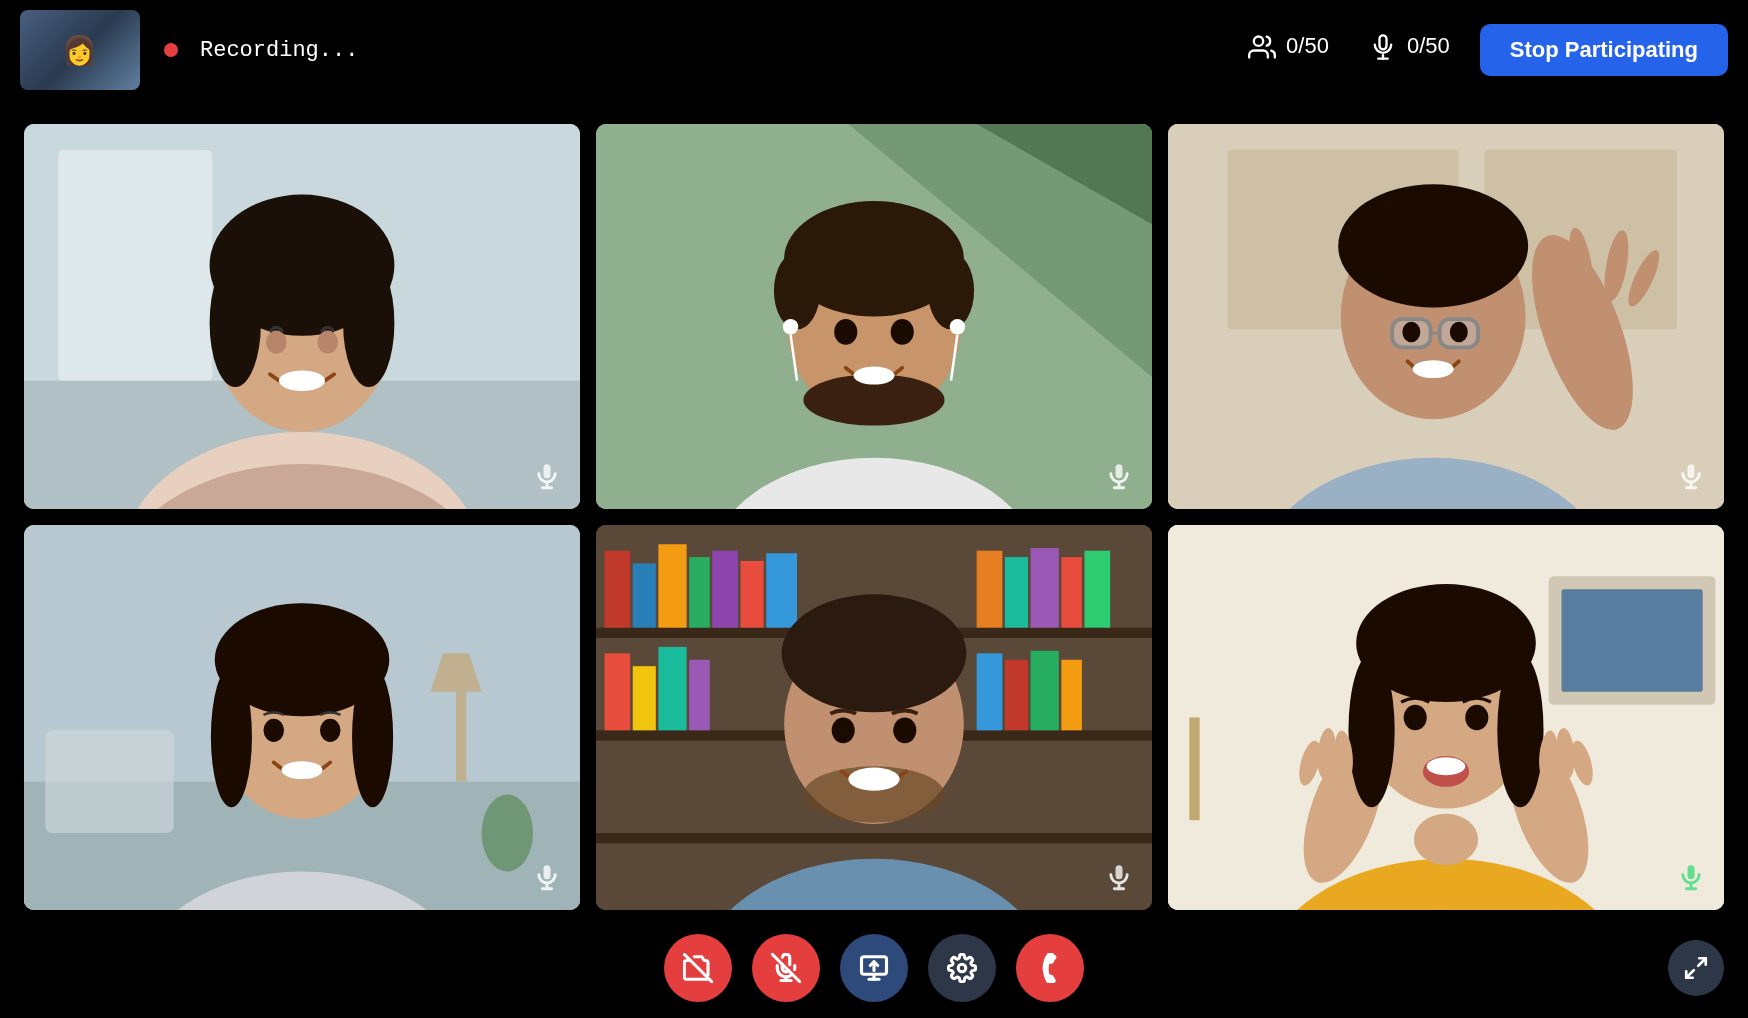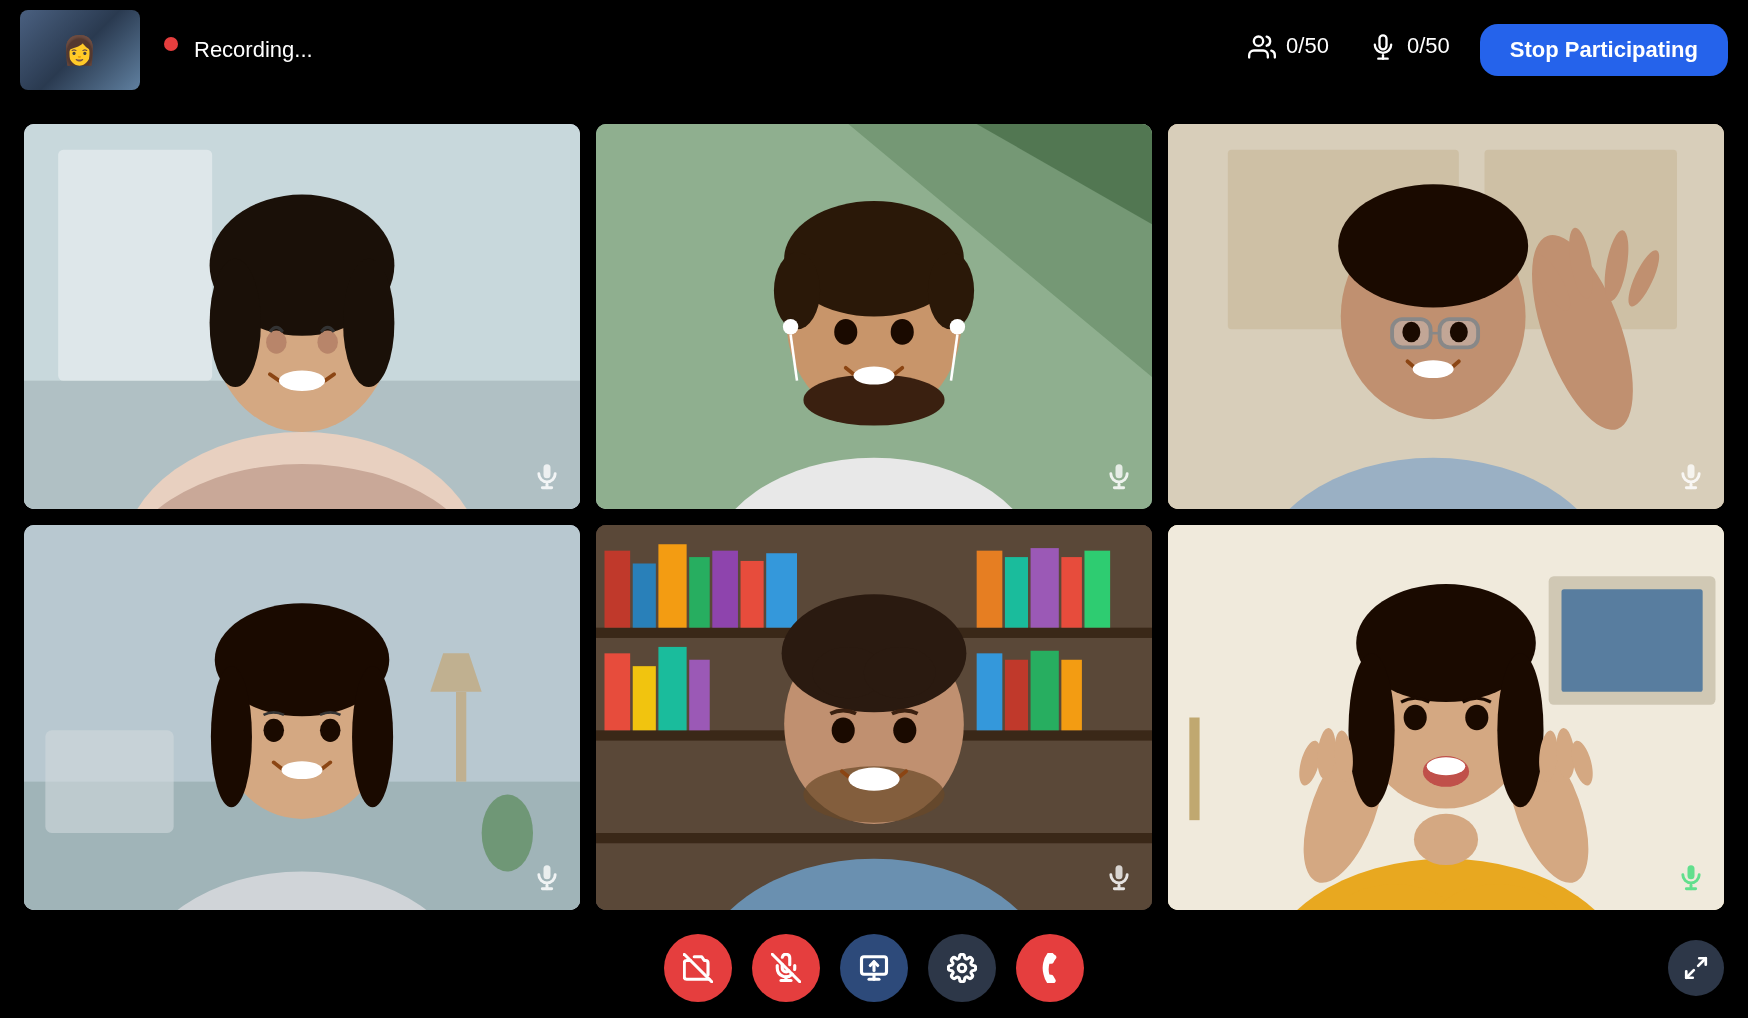--- a/index.html
+++ b/index.html
@@ -38,22 +38,24 @@
       width: 100%;
       height: 100%;
       background: linear-gradient(135deg, #4a6080 0%, #2a3a50 50%, #6080a0 100%);
       display: flex;
       align-items: center;
       justify-content: center;
       font-size: 28px;
     }
     .recording-indicator {
       display: flex;
-      gap: 16px;
+      align-items: center;
+      gap: 22px;
       margin-left: 24px;
+      font-family: Liberation Mono, monospace;
     }
     .recording-dot {
       width: 14px;
       height: 14px;
       background: #e53e3e;
       border-radius: 50%;
       flex-shrink: 0;
     }
     .recording-text {
       font-size: 22px;
@@ -74,21 +76,21 @@
       color: #fff;
     }
     .stat-icon {
       font-size: 26px;
       color: #fff;
     }
     .stop-btn {
       background: #2563eb;
       color: #fff;
       border: none;
-      border-radius: 18px;
+      border-radius: 10px;
       padding: 13px 30px;
       font-size: 22px;
       font-weight: 600;
       cursor: pointer;
       white-space: nowrap;
     }
 
     
     .video-grid {
       flex: 1;

